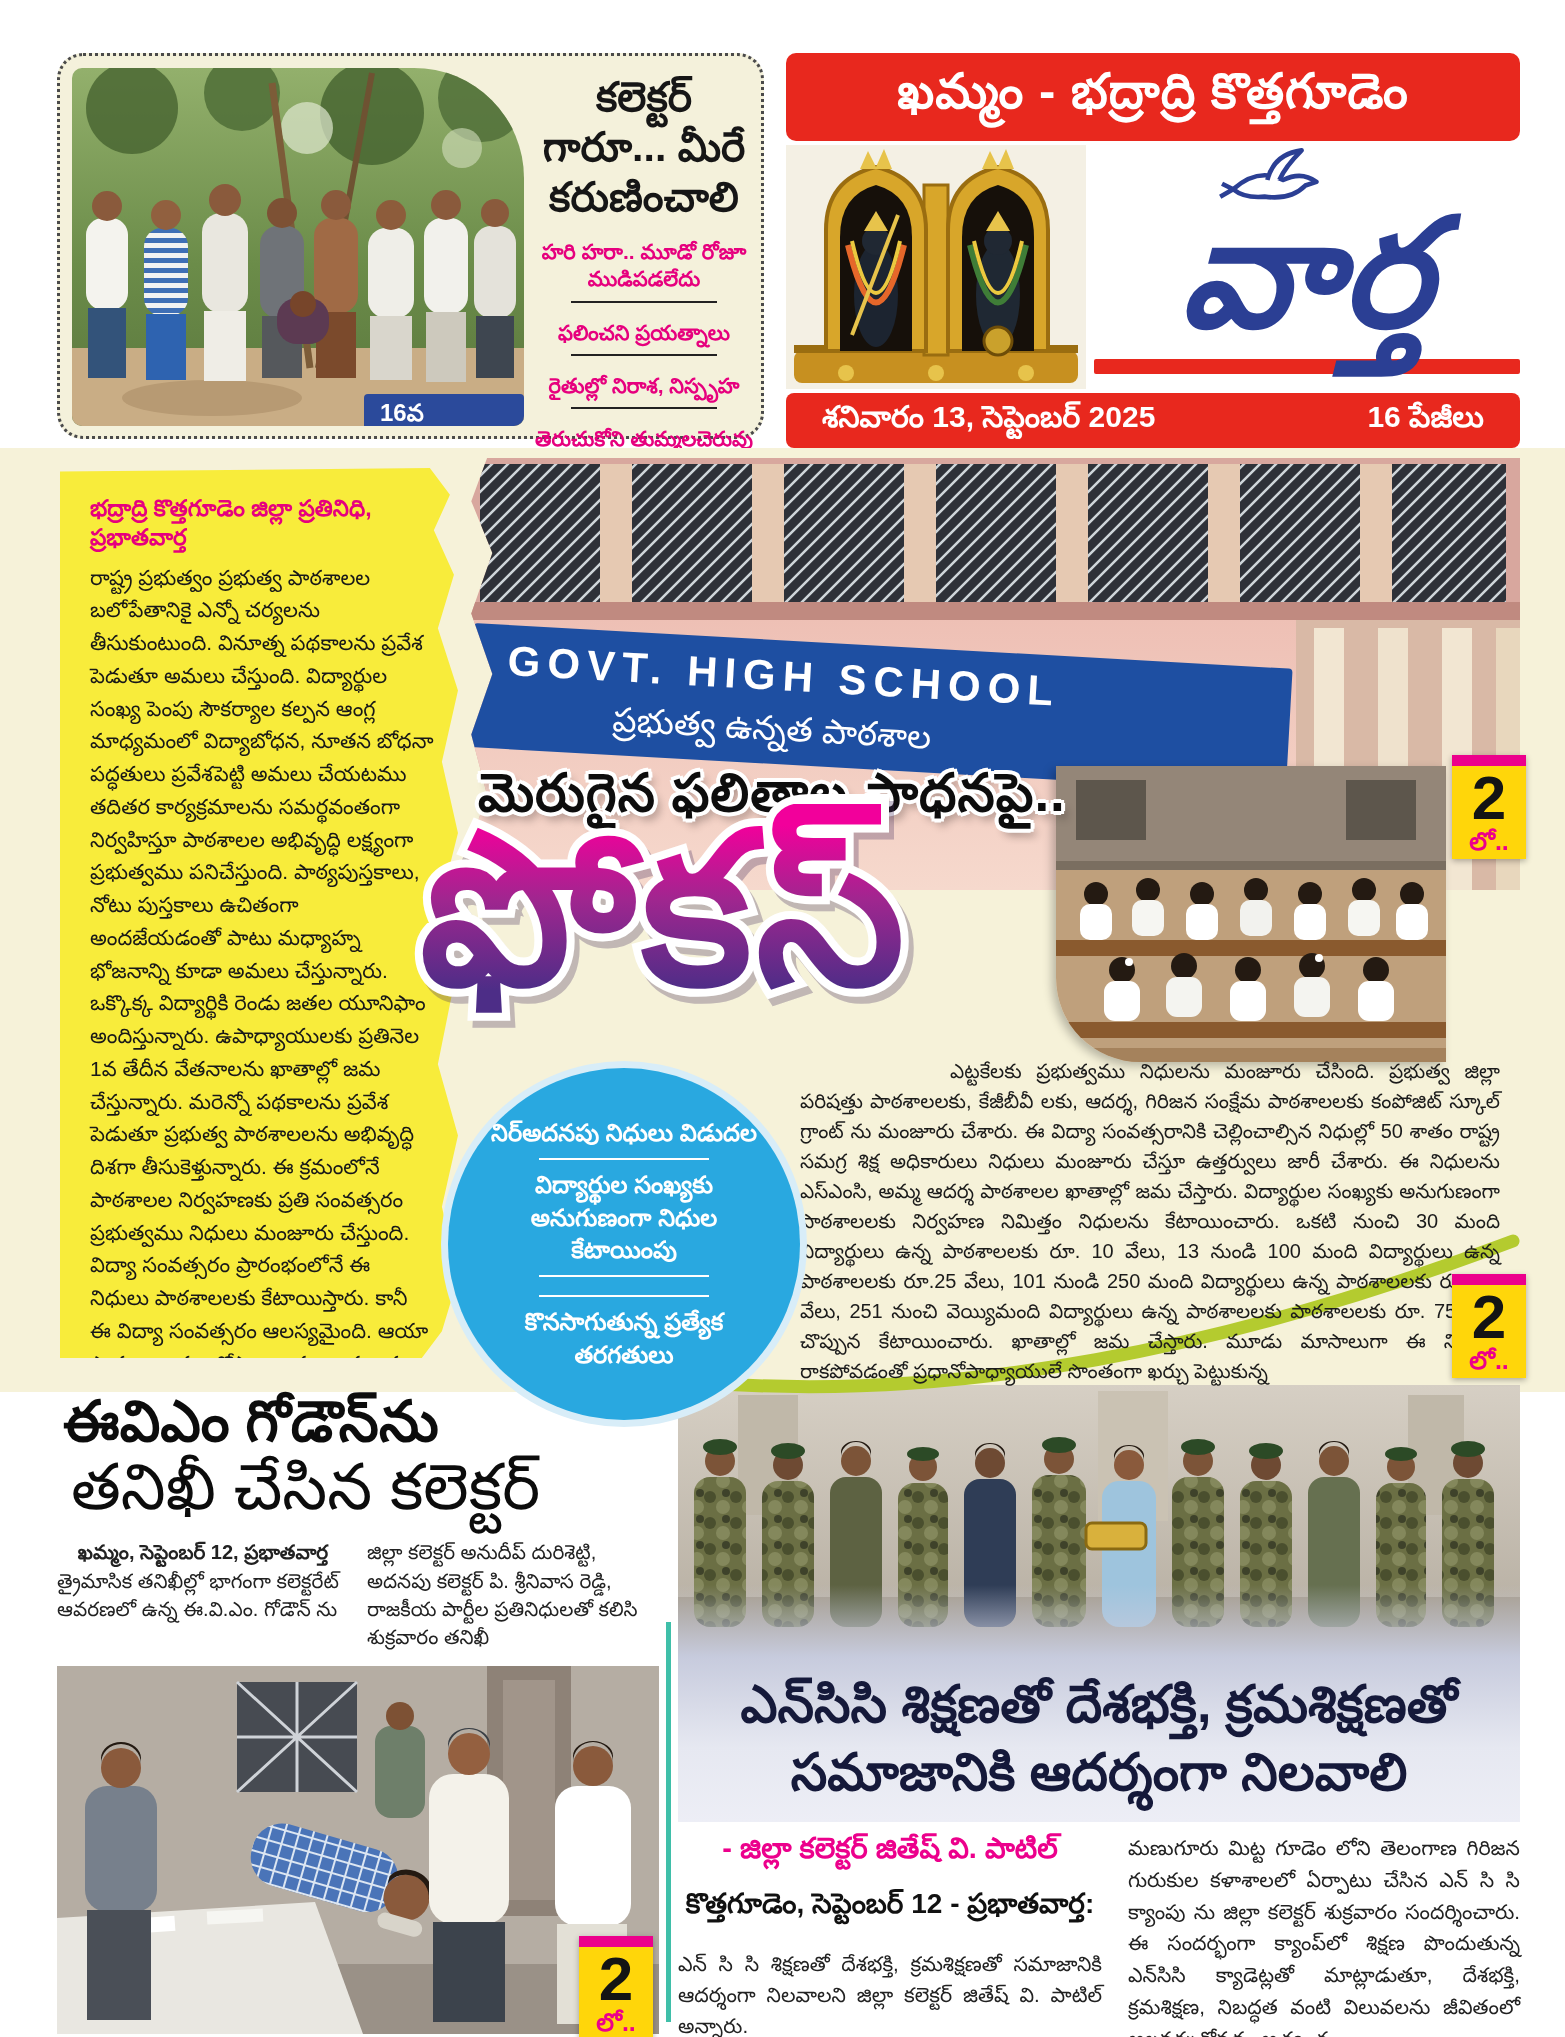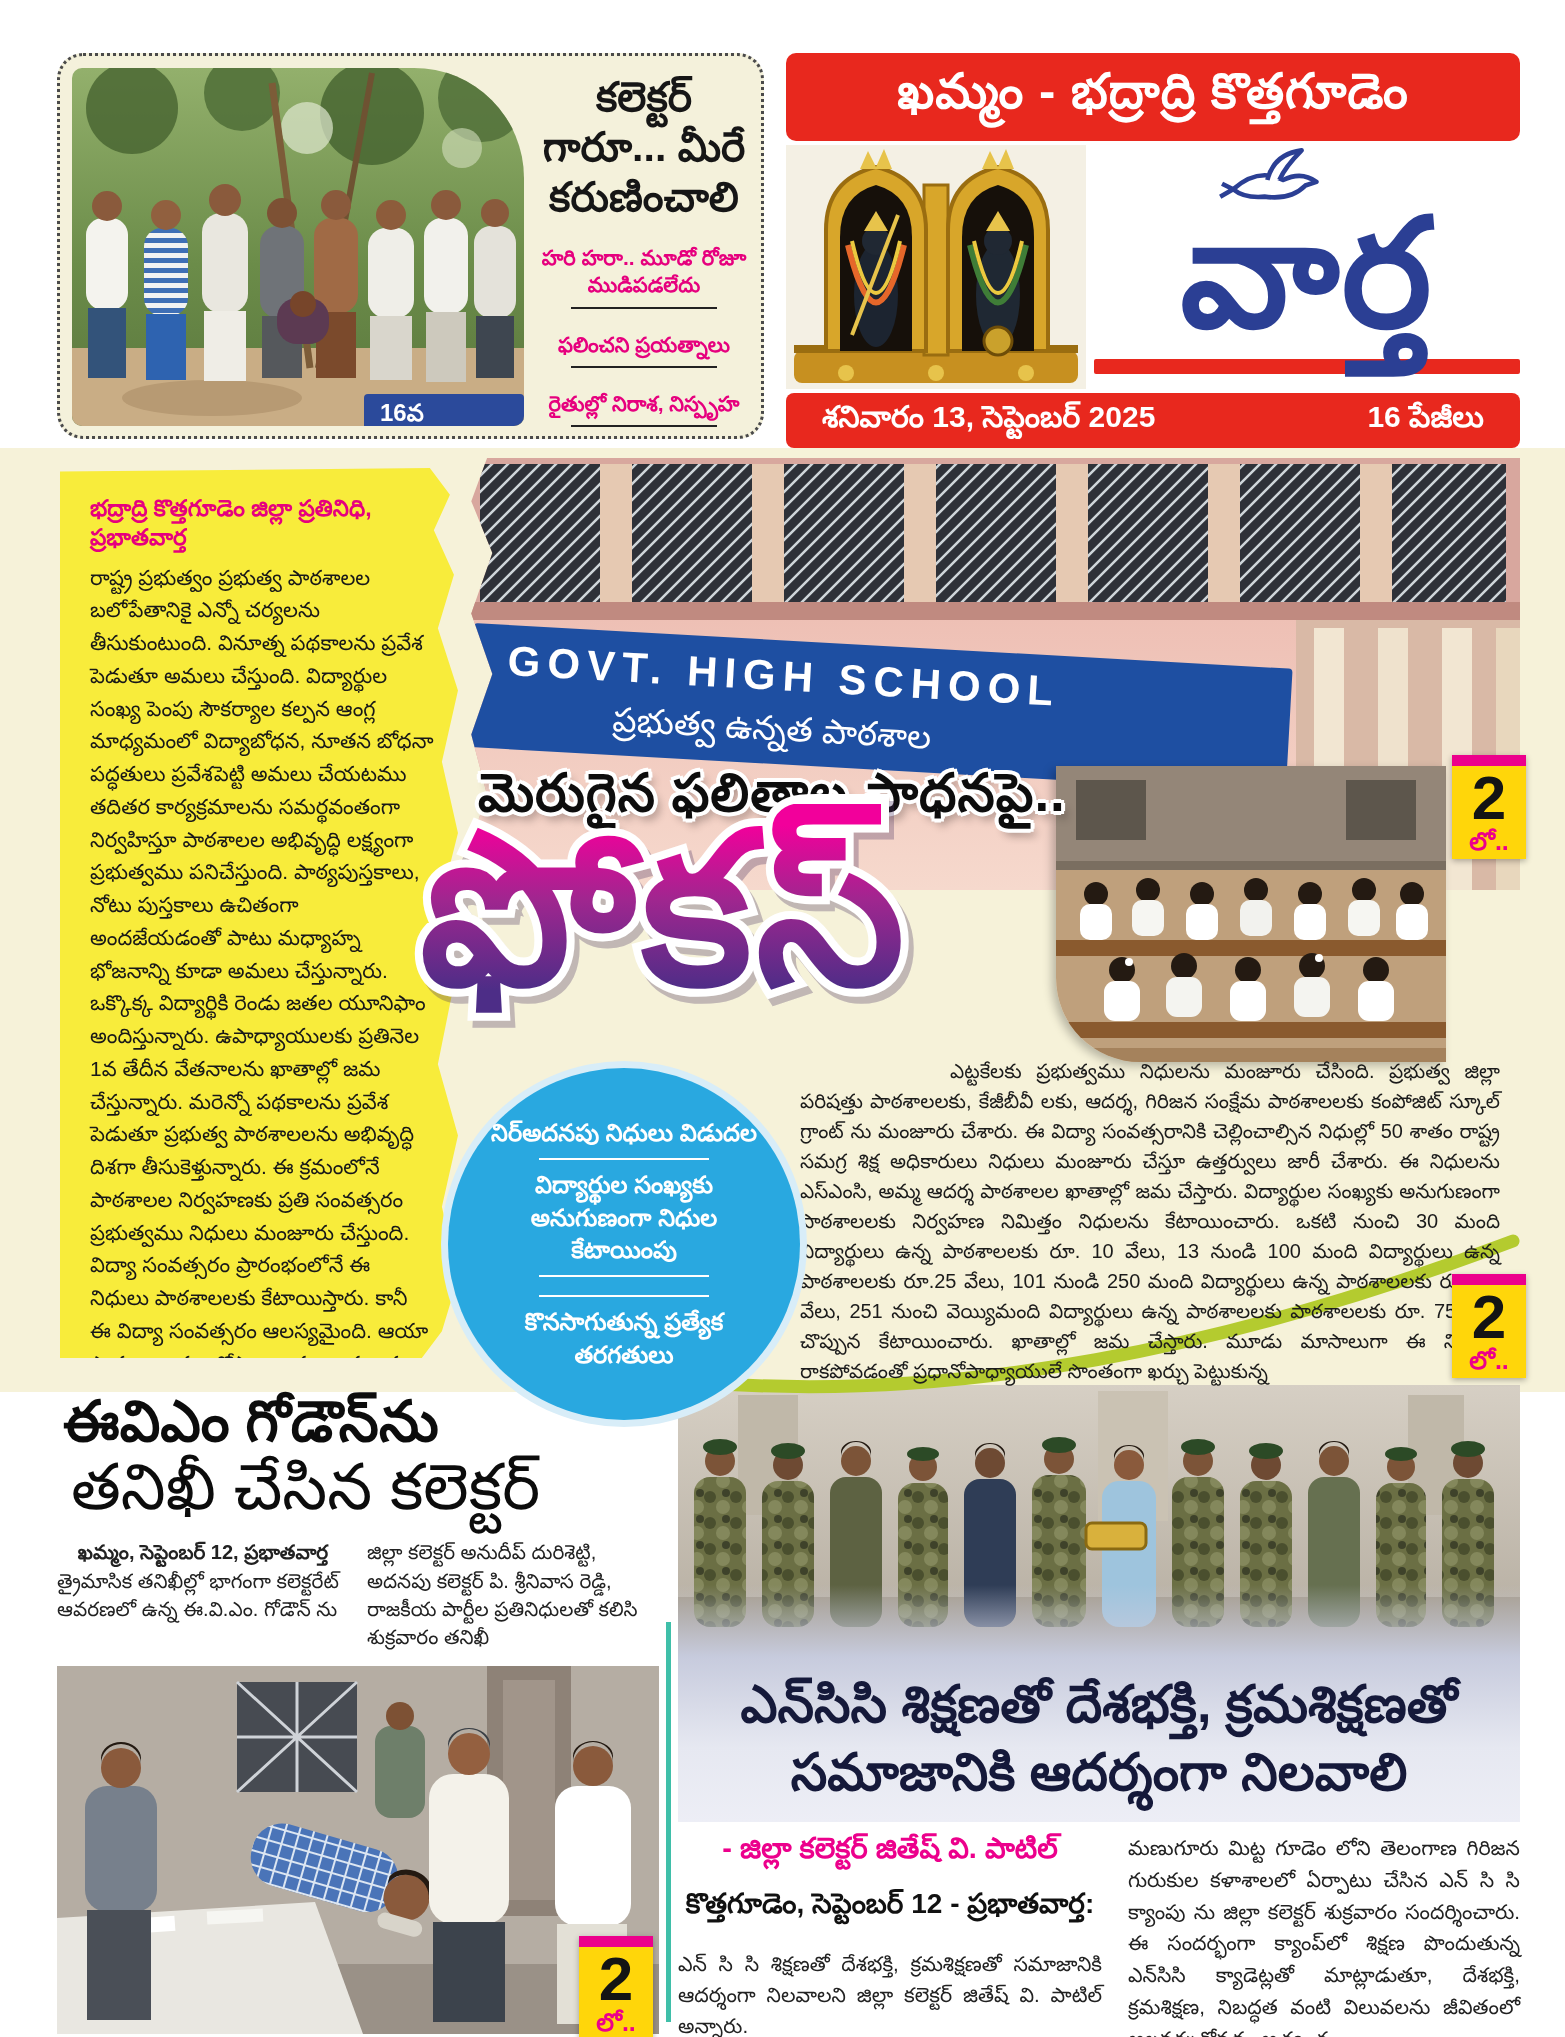--- a/index.html
+++ b/index.html
@@ -9,28 +9,28 @@
 
   
   .teaser{left:57px;top:53px;width:707px;height:386px;background:#f4f1db;
           border:3px dotted #4a4a4a;border-radius:26px;box-sizing:border-box;}
   .teaser-photo{position:absolute;left:12px;top:12px;width:452px;height:358px;
                 border-radius:10px 110px 10px 10px;overflow:hidden;}
   .teaser-label{position:absolute;left:292px;top:326px;background:#2b4a9b;color:#fff;
                 font-size:24px;font-weight:700;padding:5px 16px;border-radius:4px;z-index:3;}
   .teaser-text{position:absolute;left:470px;top:16px;width:228px;text-align:center;}
   .teaser-head{font-size:41px;font-weight:800;line-height:1.22;color:#161616;}
-  .teaser-sub{font-size:21px;font-weight:700;color:#e6007e;line-height:1.3;margin-top:22px;}
+  .teaser-sub{font-size:21px;font-weight:700;color:#e6007e;line-height:1.3;margin-top:16px;}
   .teaser-rule{width:64%;border-top:2.5px solid #222;margin:8px auto;}
 
   
   .masthead{left:786px;top:53px;width:734px;height:395px;}
   .mast-banner{height:88px;background:#e8281e;border-radius:10px;display:flex;align-items:center;
                justify-content:center;color:#fff;font-size:49px;font-weight:800;letter-spacing:1px;}
-  .mast-mid{position:relative;height:180px;}
+  .mast-mid{position:relative;height:180px;font-style:italic;}
   .deity{position:absolute;left:0;top:4px;width:300px;height:244px;}
   .logo-wrap{position:absolute;left:308px;top:0;width:426px;height:252px;text-align:center;}
   .dove{position:absolute;left:118px;top:2px;width:120px;height:74px;}
   .paper-name{margin-top:56px;font-size:152px;line-height:1;color:#2b3f94;font-weight:800;letter-spacing:2px;}
   .logo-underline{height:15px;background:#e8281e;margin-top:10px;border-radius:2px;}
   .mast-datebar{position:absolute;bottom:0;left:0;right:0;height:55px;background:#e8281e;border-radius:8px;
                 display:flex;align-items:center;justify-content:space-between;color:#fff;
                 font-size:30px;font-weight:700;padding:0 36px;}
 
   

